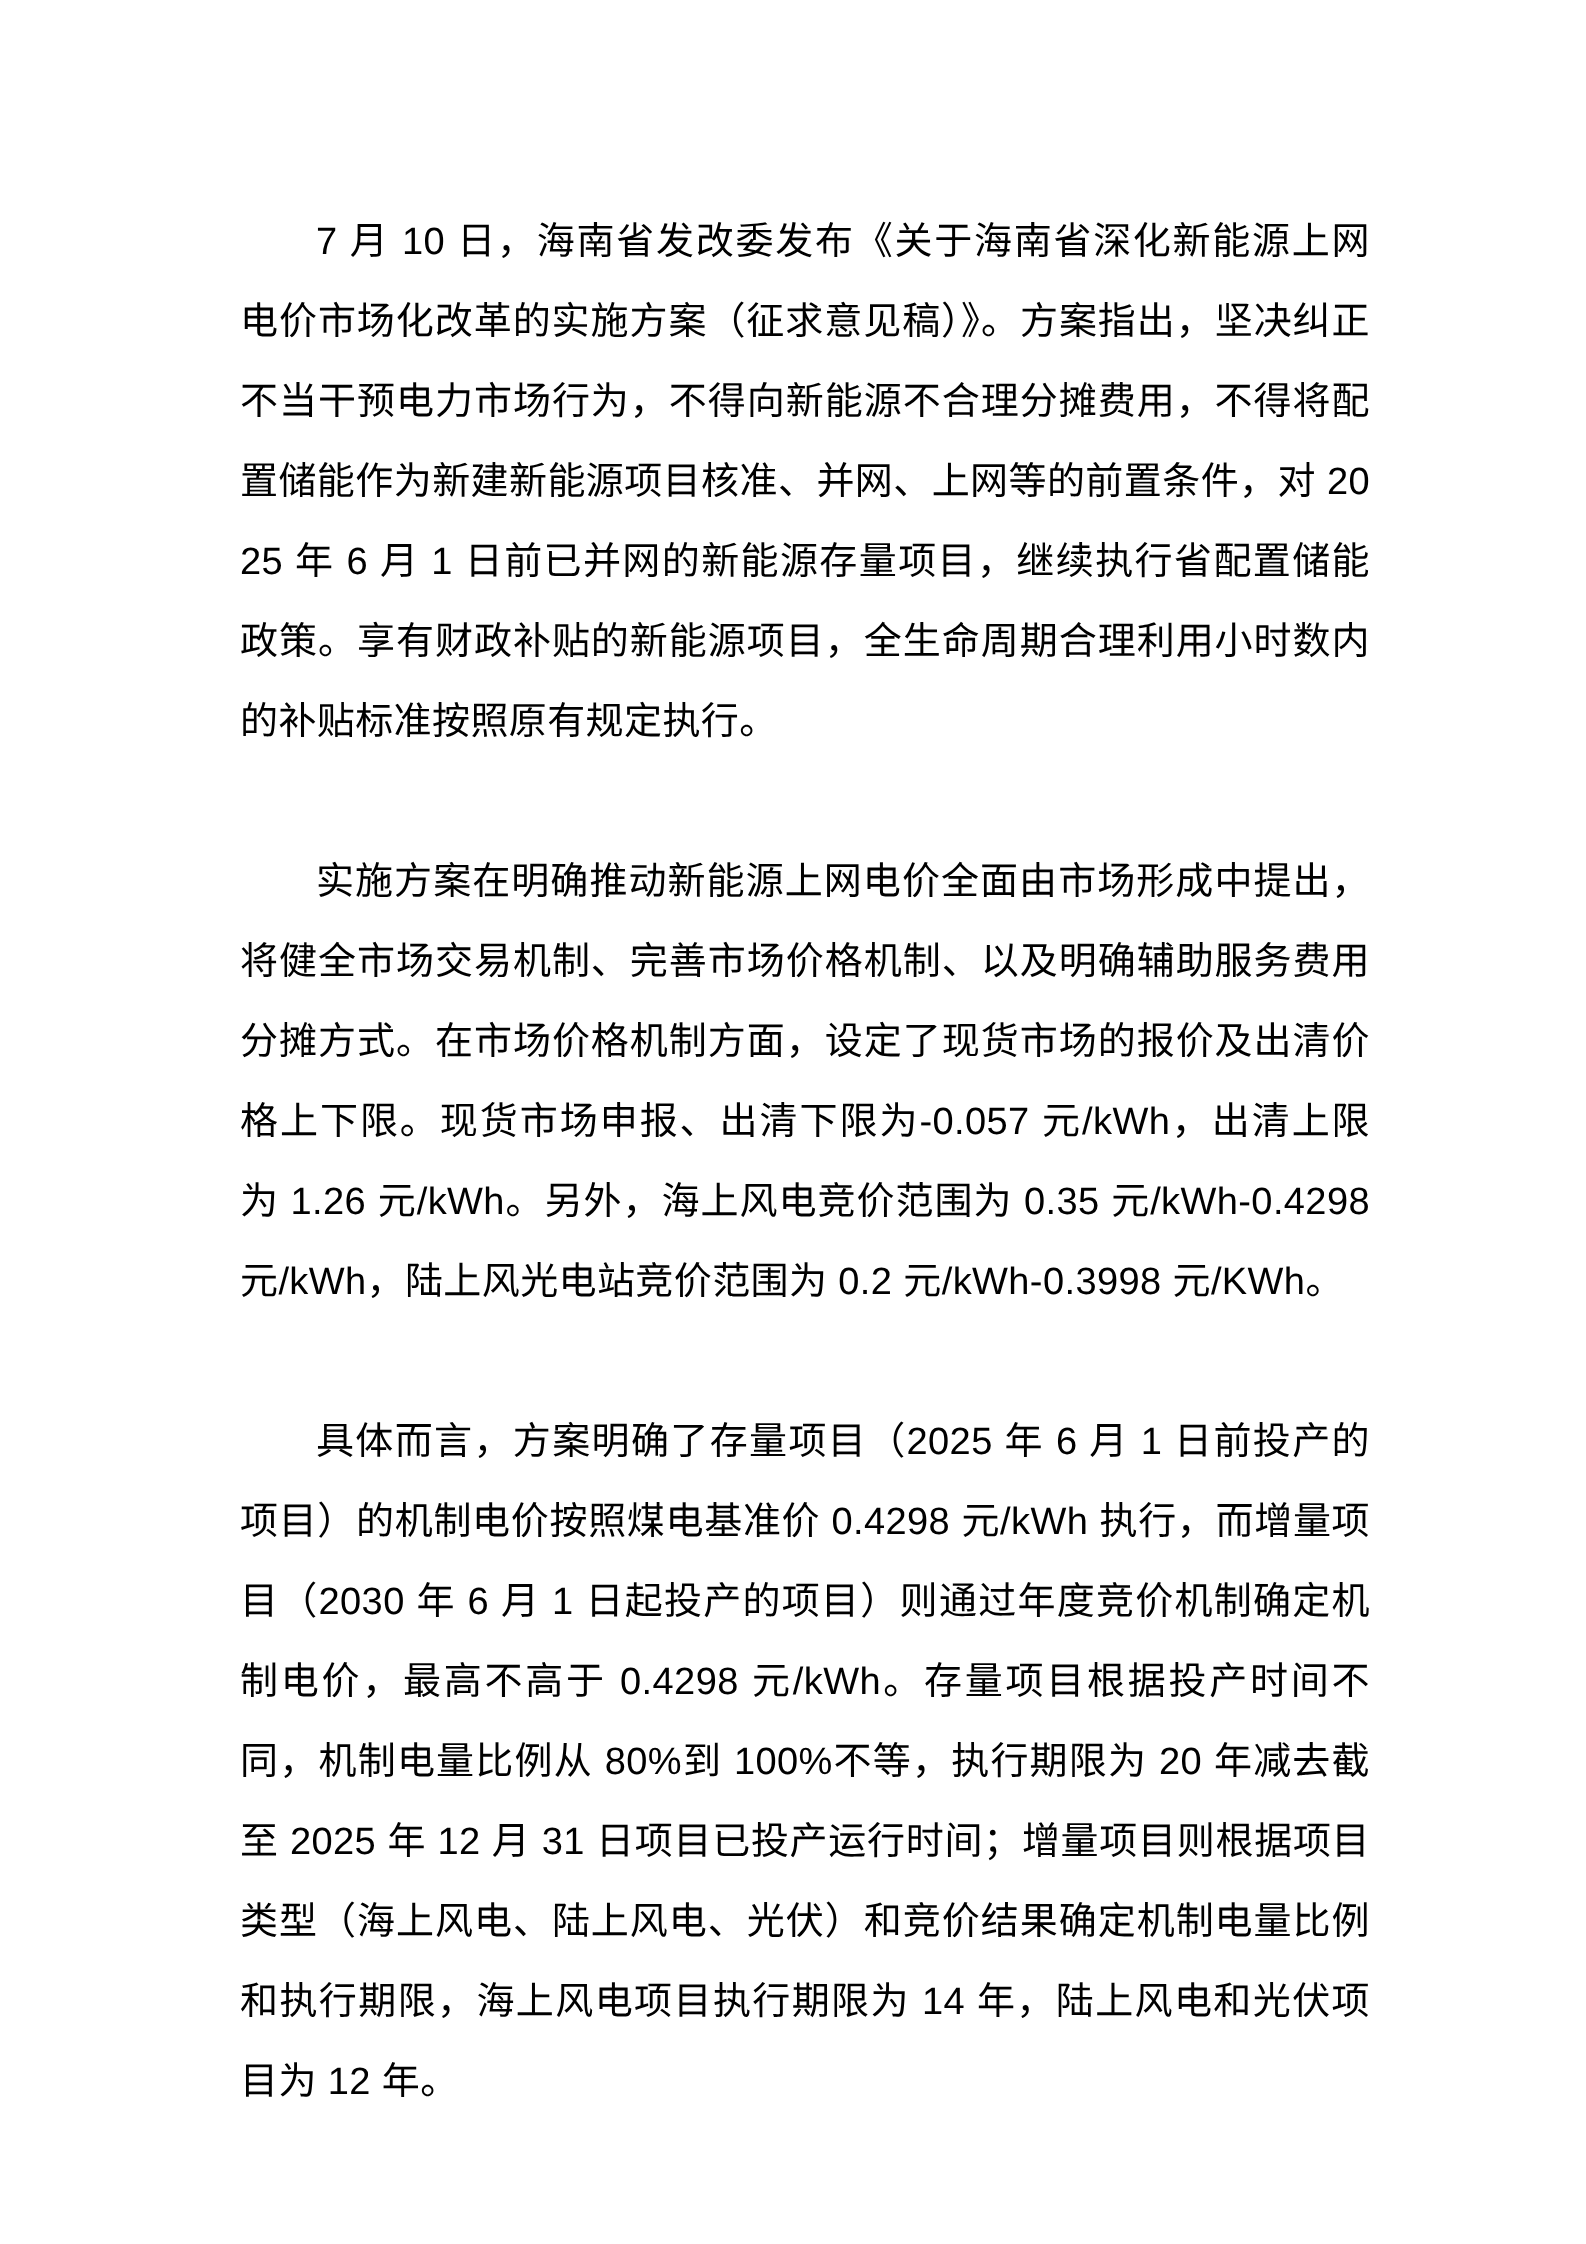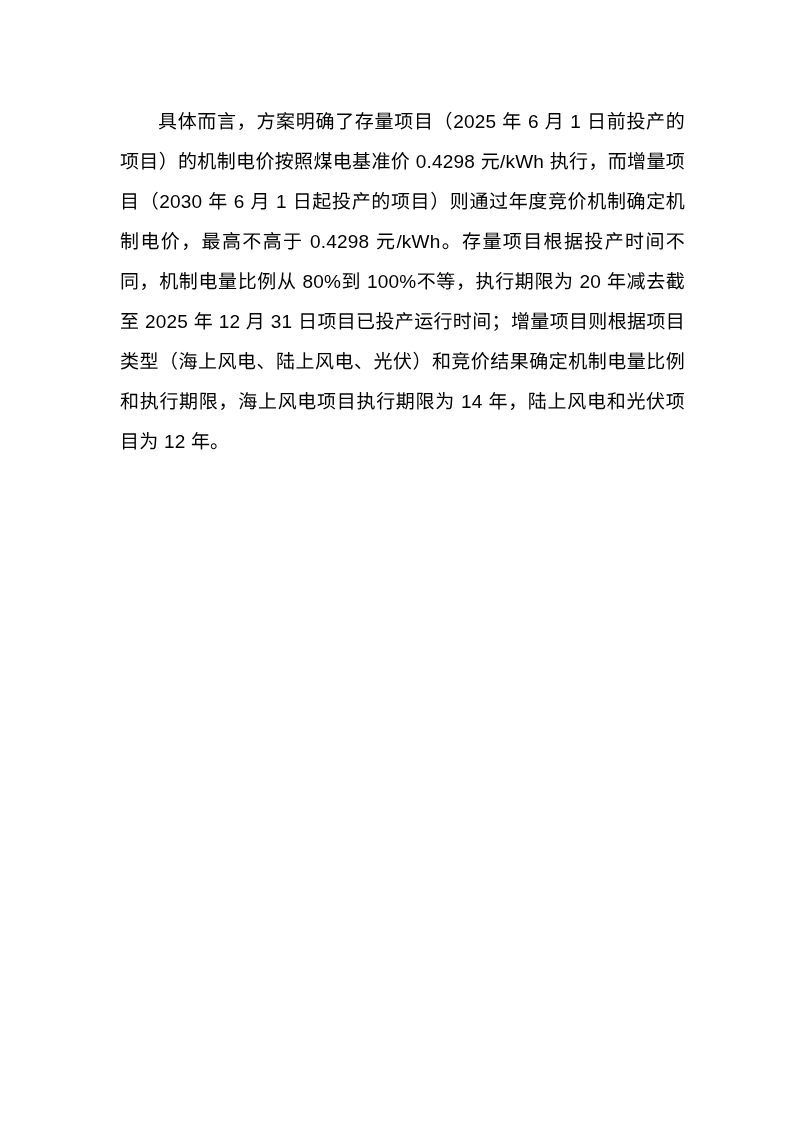--- a/index.html
+++ b/index.html
@@ -31,14 +31,16 @@
     text-justify: inter-ideograph;
     text-indent: 2em;
     word-break: break-all;
     letter-spacing: 0.2px;
   }
 </style>
 </head>
 <body>
 
 <div class="page">
+  <p class="para">7 月 10 日，海南省发改委发布《关于海南省深化新能源上网电价市场化改革的实施方案（征求意见稿）》。方案指出，坚决纠正不当干预电力市场行为，不得向新能源不合理分摊费用，不得将配置储能作为新建新能源项目核准、并网、上网等的前置条件，对 2025 年 6 月 1 日前已并网的新能源存量项目，继续执行省配置储能政策。享有财政补贴的新能源项目，全生命周期合理利用小时数内的补贴标准按照原有规定执行。</p>
+  <p class="para">实施方案在明确推动新能源上网电价全面由市场形成中提出，将健全市场交易机制、完善市场价格机制、以及明确辅助服务费用分摊方式。在市场价格机制方面，设定了现货市场的报价及出清价格上下限。现货市场申报、出清下限为-0.057 元/kWh，出清上限为 1.26 元/kWh。另外，海上风电竞价范围为 0.35 元/kWh-0.4298 元/kWh，陆上风光电站竞价范围为 0.2 元/kWh-0.3998 元/KWh。</p>
   <p class="para">具体而言，方案明确了存量项目（2025 年 6 月 1 日前投产的项目）的机制电价按照煤电基准价 0.4298 元/kWh 执行，而增量项目（2030 年 6 月 1 日起投产的项目）则通过年度竞价机制确定机制电价，最高不高于 0.4298 元/kWh。存量项目根据投产时间不同，机制电量比例从 80%到 100%不等，执行期限为 20 年减去截至 2025 年 12 月 31 日项目已投产运行时间；增量项目则根据项目类型（海上风电、陆上风电、光伏）和竞价结果确定机制电量比例和执行期限，海上风电项目执行期限为 14 年，陆上风电和光伏项目为 12 年。</p>
 </div>
 
 </body></html>

